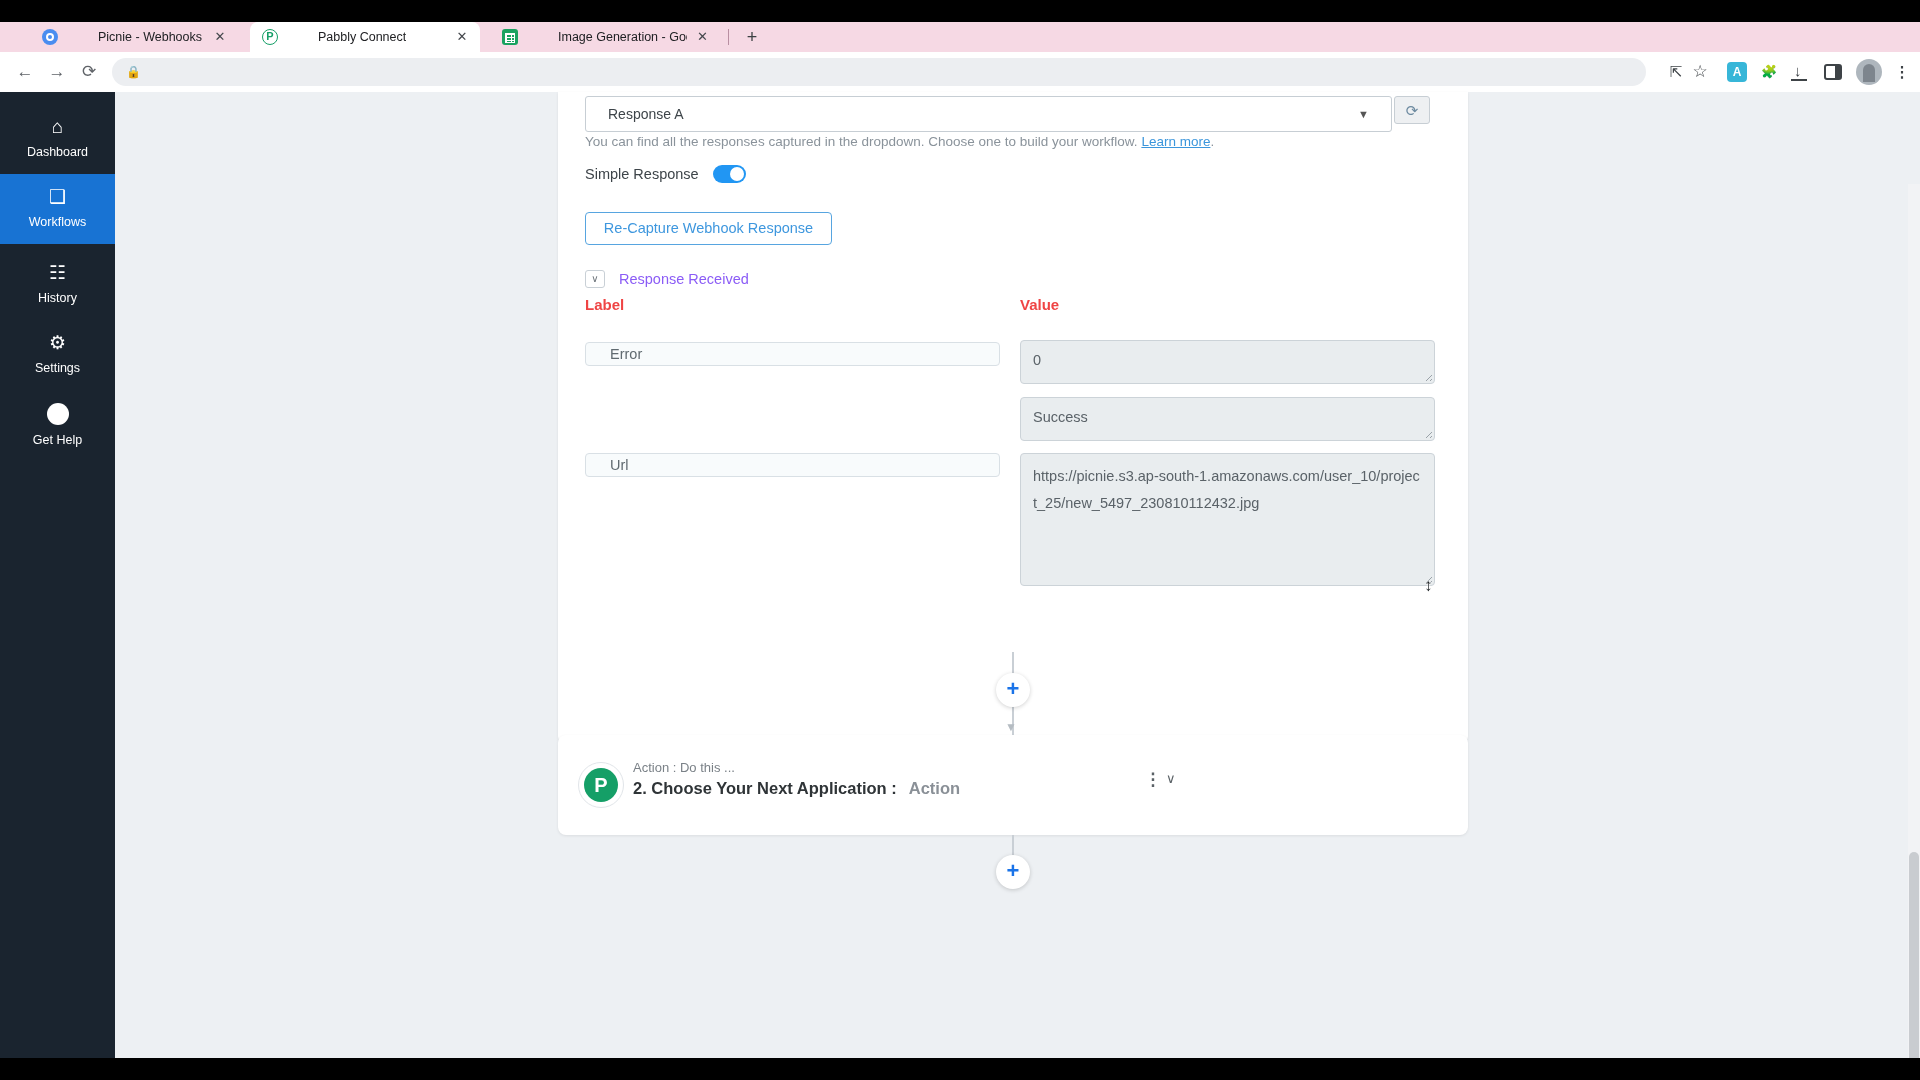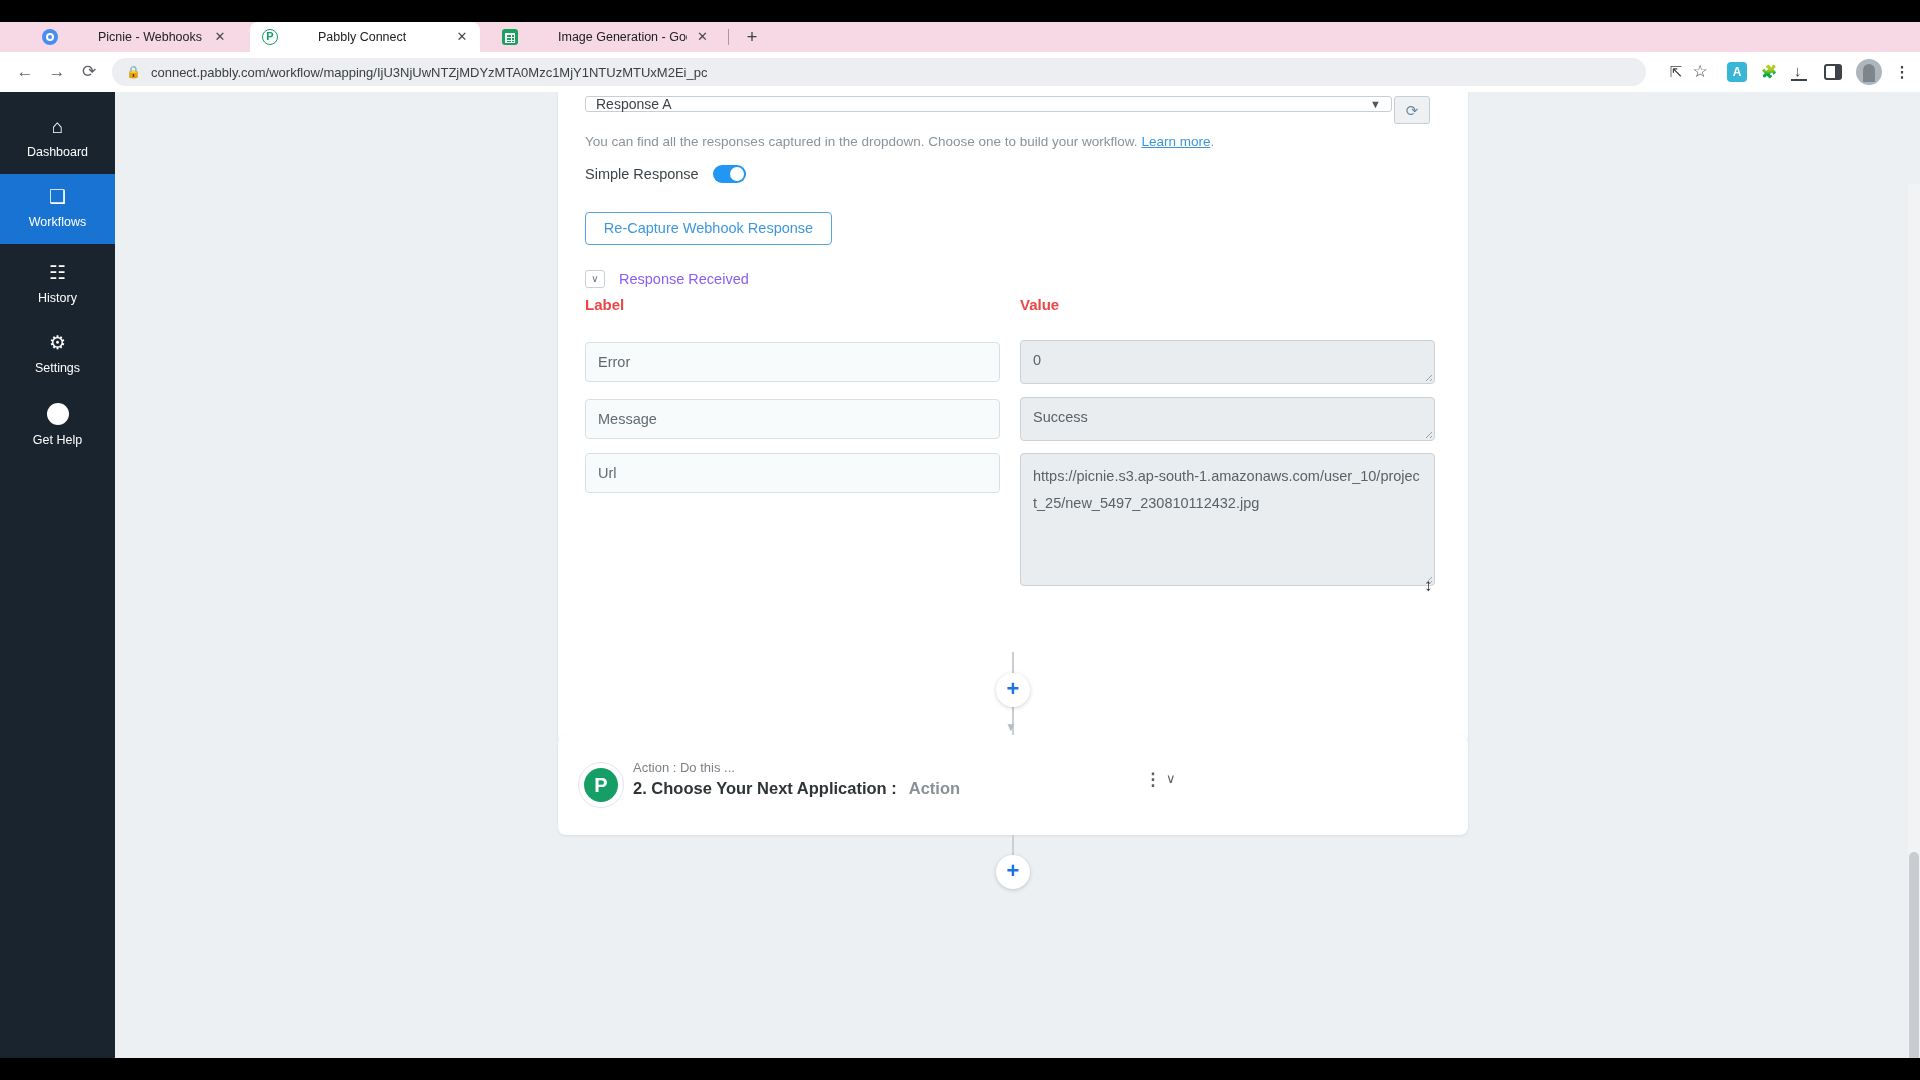--- a/index.html
+++ b/index.html
@@ -45,35 +45,35 @@
   .sidebar { position:absolute; top:0; left:0; width:115px; height:966px; background:#1a242f; }
   .side-item { position:absolute; left:0; width:115px; height:70px; color:#fff; text-align:center; }
   .side-item.active { background:#1873d3; }
   .side-item .sicon { display:block; margin:12px auto 4px; width:22px; height:22px; font-size:19px; line-height:22px; color:#fff; }
   .side-item .slabel { font-size:12.5px; }
   .gear { font-size:21px; }
   .helpq { width:20px; height:20px; border-radius:50%; background:#fff; color:#1a242f; font-weight:bold; font-size:14px; line-height:20px; margin:13px auto 5px !important; }
 
   
   .card1 { position:absolute; left:558px; top:0px; width:910px; height:652px; background:#fff; border-radius:0 0 8px 8px; box-shadow:0 1px 3px rgba(0,0,0,0.08); }
-  .select { position:absolute; left:27px; top:4px; width:807px; height:16px; border:1px solid #c7ced4; border-radius:3px; background:#fff; display:flex; align-items:center; padding:0 10px; font-size:14px; color:#3d4449; }
+  .select { position:absolute; left:27px; top:4px; width:807px; height:36px; border:1px solid #c7ced4; border-radius:3px; background:#fff; display:flex; align-items:center; padding:0 22px; font-size:14px; color:#3d4449; }
   .select .caret { margin-left:auto; color:#555; font-size:11px; }
   .refreshbtn { position:absolute; left:836px; top:4px; width:36px; height:28px; background:#eef0f2; border:1px solid #c7ced4; border-radius:3px; color:#6d8aa0; font-size:15px; text-align:center; line-height:27px; }
   .helper { position:absolute; left:27px; top:42px; font-size:13.5px; color:#8a939b; }
   .helper a { color:#3b96dc; text-decoration:underline; }
   .sr-row { position:absolute; left:27px; top:73px; display:flex; align-items:center; }
   .sr-label { font-size:14.5px; color:#3d4449; margin-right:14px; }
   .toggle { width:33px; height:18px; background:#2196f3; border-radius:9px; position:relative; }
   .toggle::after { content:""; position:absolute; right:2px; top:2px; width:14px; height:14px; border-radius:50%; background:#fff; }
   .recapture { position:absolute; left:27px; top:120px; width:247px; height:33px; border:1px solid #57a5e0; border-radius:4px; background:#fff; color:#3e97de; font-size:14.5px; text-align:center; line-height:31px; }
   .rr-row { position:absolute; left:27px; top:178px; display:flex; align-items:center; }
   .rr-chev { width:20px; height:18px; border:1px solid #c9d0d6; border-radius:3px; color:#6d747a; font-size:10px; text-align:center; line-height:16px; margin-right:14px; }
   .rr-label { font-size:14.5px; color:#8b5cf6; }
   .colhdr { position:absolute; top:204px; font-size:15px; font-weight:bold; color:#ef4444; }
-  .lfield { position:absolute; left:27px; width:415px; height:40px; background:#f8fbfc; border:1px solid #d9e0e5; border-radius:4px; padding:0 12px; font-size:14.5px; color:#606a70; display:flex; align-items:center; }
+  .lfield { position:absolute; left:27px; width:415px; height:24px; background:#f8fbfc; border:1px solid #d9e0e5; border-radius:4px; padding:0 24px; font-size:14.5px; color:#606a70; display:flex; align-items:center; }
   .vfield { position:absolute; left:462px; width:415px; background:#e9edef; border:1px solid #ccd3d8; border-radius:4px; padding:9px 12px; font-size:14.5px; color:#5a6268; line-height:1.85; }
   .vfield::after { content:""; position:absolute; right:2px; bottom:2px; width:9px; height:9px;
       background:repeating-linear-gradient(135deg, transparent 0 2px, #9aa2a8 2px 3px); clip-path:polygon(100% 0, 100% 100%, 0 100%); }
   .urlwrap { word-break:break-all; }
 
   
   .vline { position:absolute; left:1012px; width:2px; background:#c9cfd5; }
   .arrowhead { position:absolute; left:1005px; color:#b5bcc2; font-size:12px; }
   .plus { position:absolute; left:996px; width:34px; height:34px; border-radius:50%; background:#fff; box-shadow:0 1px 4px rgba(0,0,0,0.18); color:#1a73e8; font-size:22px; font-weight:bold; text-align:center; line-height:32px; }
 
@@ -117,21 +117,20 @@
     <div class="tab-divider" style="left:728px;"></div>
     <div class="newtab" style="left:740px;">+</div>
   </div>
 
   <div class="toolbar">
     <div class="navbtn" style="left:12px;">←</div>
     <div class="navbtn" style="left:44px;">→</div>
     <div class="navbtn" style="left:76px;">⟳</div>
     <div class="omnibox">
       <span class="lock">🔒</span>
-      <span class="urltext">connect.pabbly.com/workflow/mapping/IjU3NjUwNTZjMDYzMTA0Mzc1MjY1NTUzMTUxM2Ei_pc</span>
     </div>
     <div class="tb-icon" style="left:1664px;">⇱</div>
     <div class="tb-icon" style="left:1688px; font-size:17px;">☆</div>
     <div class="tb-icon ext-teal" style="left:1727px;">A</div>
     <div class="tb-icon" style="left:1757px; font-size:13px;">🧩</div>
     <div class="tb-icon dl-icon" style="left:1791px;"></div>
     <div class="tb-icon panel-icon" style="left:1824px;"></div>
     <div class="tb-icon avatar" style="left:1856px;"></div>
     <div class="tb-icon" style="left:1890px; font-weight:bold;">⋮</div>
   </div>
@@ -180,21 +179,20 @@
         <span class="rr-chev">∨</span>
         <span class="rr-label">Response Received</span>
       </div>
 
       <div class="colhdr" style="left:27px;">Label</div>
       <div class="colhdr" style="left:462px;">Value</div>
 
       <div class="lfield" style="top:250px;">Error</div>
       <div class="vfield" style="top:248px; height:44px; line-height:1.5;">0</div>
 
-      <div class="lfield" style="top:307px;">Message</div>
       <div class="vfield" style="top:305px; height:44px; line-height:1.5;">Success</div>
 
       <div class="lfield" style="top:361px;">Url</div>
       <div class="vfield urlwrap" style="top:361px; height:133px;">https://picnie.s3.ap-south-1.amazonaws.com/user_10/project_25/new_5497_230810112432.jpg</div>
     </div>
 
     <div class="vline" style="top:560px; height:83px;"></div>
     <div class="arrowhead" style="top:628px;">▼</div>
     <div class="plus" style="top:581px;">+</div>
 

